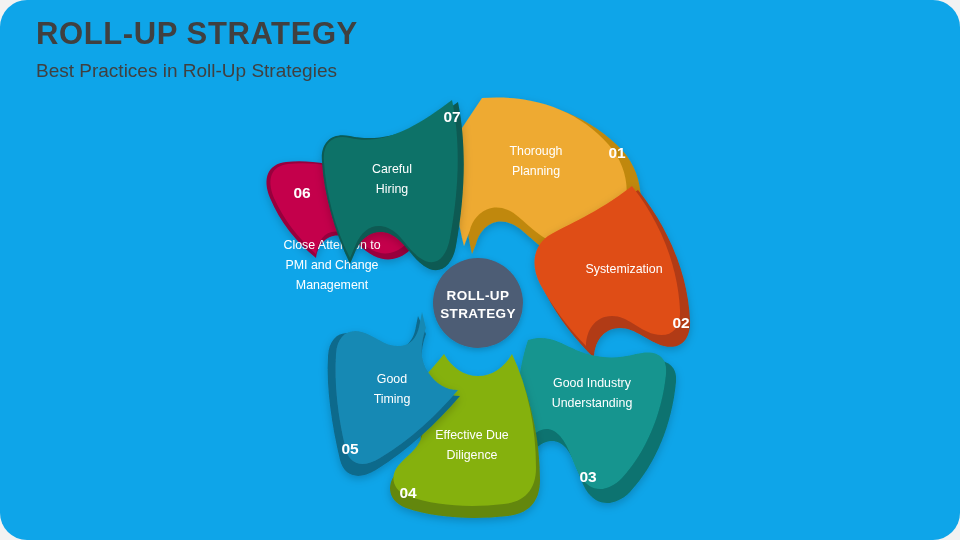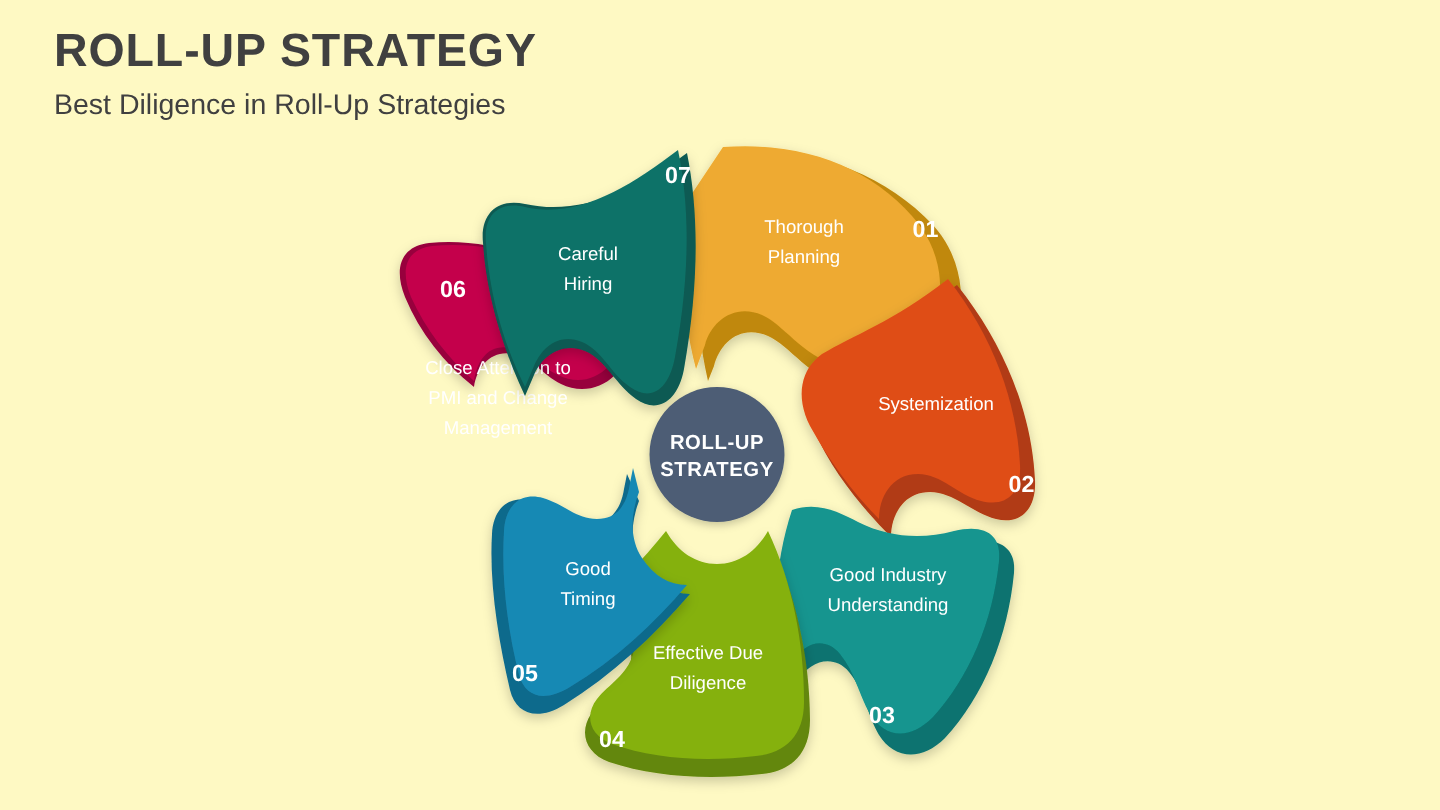--- a/index.html
+++ b/index.html
@@ -10,21 +10,22 @@
     width: 960px;
     height: 540px;
     background: #f2f2f2;
     font-family: "Liberation Sans", sans-serif;
     overflow: hidden;
     position: relative;
   }
   #slide {
     position: absolute;
     inset: 0;
-    background: #fef9c3;
+    background: #0ea5e9;
+    border-radius: 27px;
   }
   #title {
     position: absolute;
     left: 36px;
     top: 16px;
     font-size: 31px;
     font-weight: bold;
     color: #404040;
     letter-spacing: 0.6px;
     white-space: nowrap;
@@ -75,21 +76,21 @@
     dominant-baseline: middle;
     letter-spacing: 0.4px;
   }
 </style>
 </head>
 <body>
 
 <div id="slide">
 
   <div id="title">ROLL-UP STRATEGY</div>
-  <div id="subtitle">Best Diligence in Roll-Up Strategies</div>
+  <div id="subtitle">Best Practices in Roll-Up Strategies</div>
 
   <div id="diagram">
     <svg viewBox="0 0 480 462" xmlns="http://www.w3.org/2000/svg">
       <defs>
         <filter id="softdrop" x="-30%" y="-30%" width="160%" height="160%">
           <feDropShadow dx="0" dy="3" stdDeviation="4" flood-color="#000000" flood-opacity="0.20"></feDropShadow>
         </filter>
         <filter id="softdrop2" x="-30%" y="-30%" width="160%" height="160%">
           <feDropShadow dx="0" dy="2" stdDeviation="3" flood-color="#000000" flood-opacity="0.22"></feDropShadow>
         </filter>

